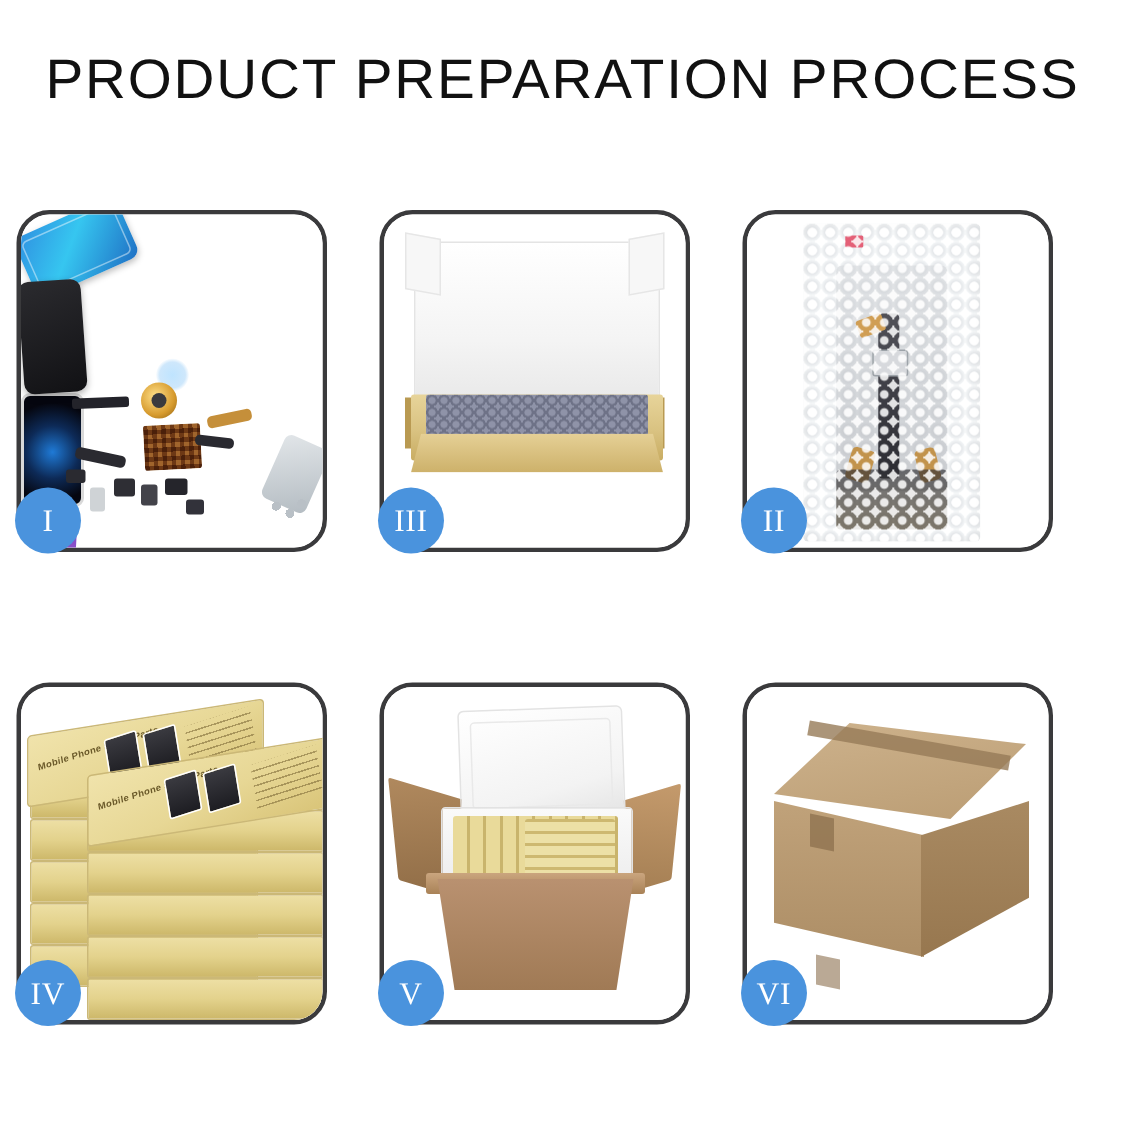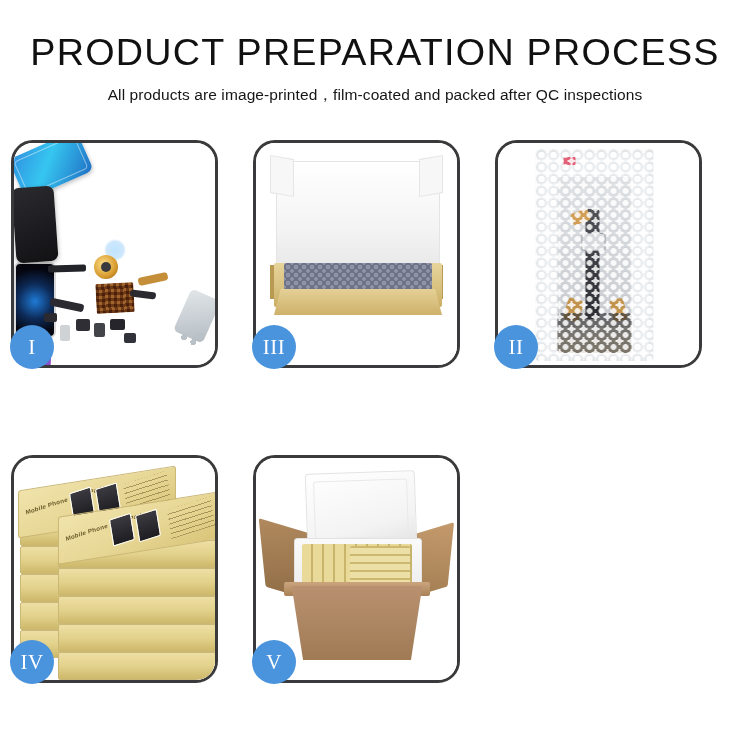--- a/index.html
+++ b/index.html
@@ -326,21 +326,20 @@
   .c6-tab1{position:absolute;left:42px;top:86px;width:16px;height:22px;background:rgba(140,112,78,.75);transform:skewY(12deg);}
   .c6-tab2{position:absolute;left:46px;bottom:22px;width:16px;height:20px;background:rgba(140,112,78,.6);transform:skewY(12deg);}
 </style>
 </head>
 <body>
 
 <div class="page">
 
   <div class="header">
     <div class="title">PRODUCT PREPARATION PROCESS</div>
-    <div class="subtitle">All products are image-printed，film-coated and packed after QC inspections</div>
   </div>
 
   <div class="grid">
 
     <div class="panel">
       <div class="inner p1">
         <div class="ph-blue"></div>
         <div class="ph-black"></div>
         <div class="ph-dark-screen"></div>
         <div class="ph-purple"></div>
@@ -434,15 +433,26 @@
         <div class="foamlid"></div>
         <div class="foambox"></div>
         <div class="ybars"></div>
         <div class="ybars2"></div>
         <div class="carton-rim"></div>
         <div class="carton"></div>
       </div>
       <div class="badge">V</div>
     </div>
 
+    <div class="panel">
+      <div class="inner p6">
+        <div class="c6-top"></div>
+        <div class="c6-front"></div>
+        <div class="c6-side"></div>
+        <div class="c6-seam"></div>
+        <div class="c6-tab1"></div>
+        <div class="c6-tab2"></div>
+      </div>
+      <div class="badge">VI</div>
+    </div>
 
   </div>
 </div>
 
 </body></html>

